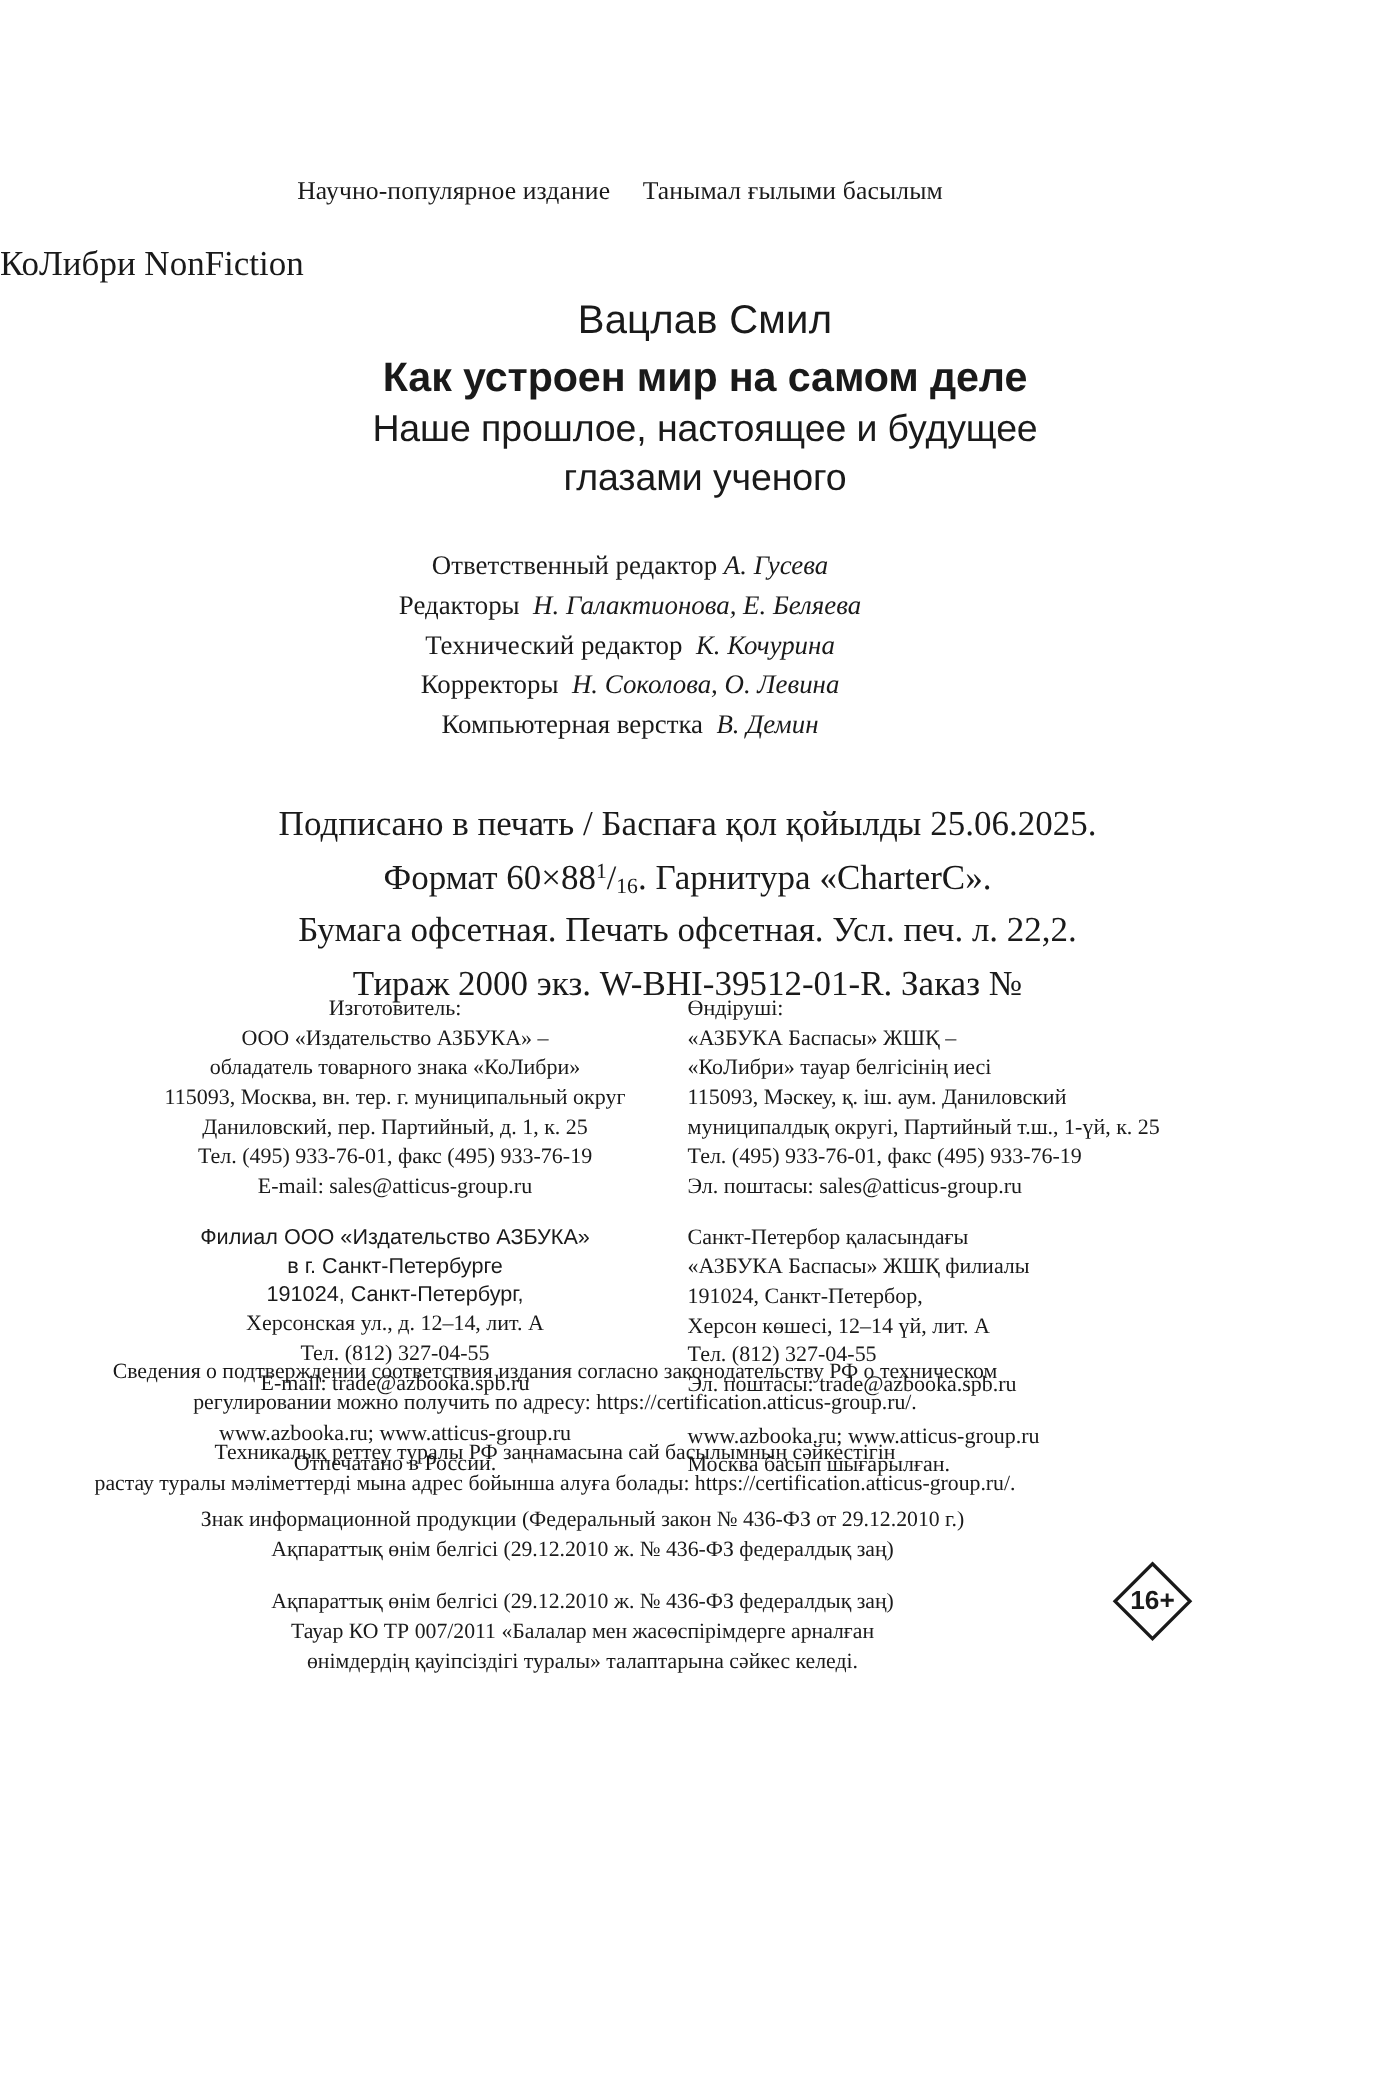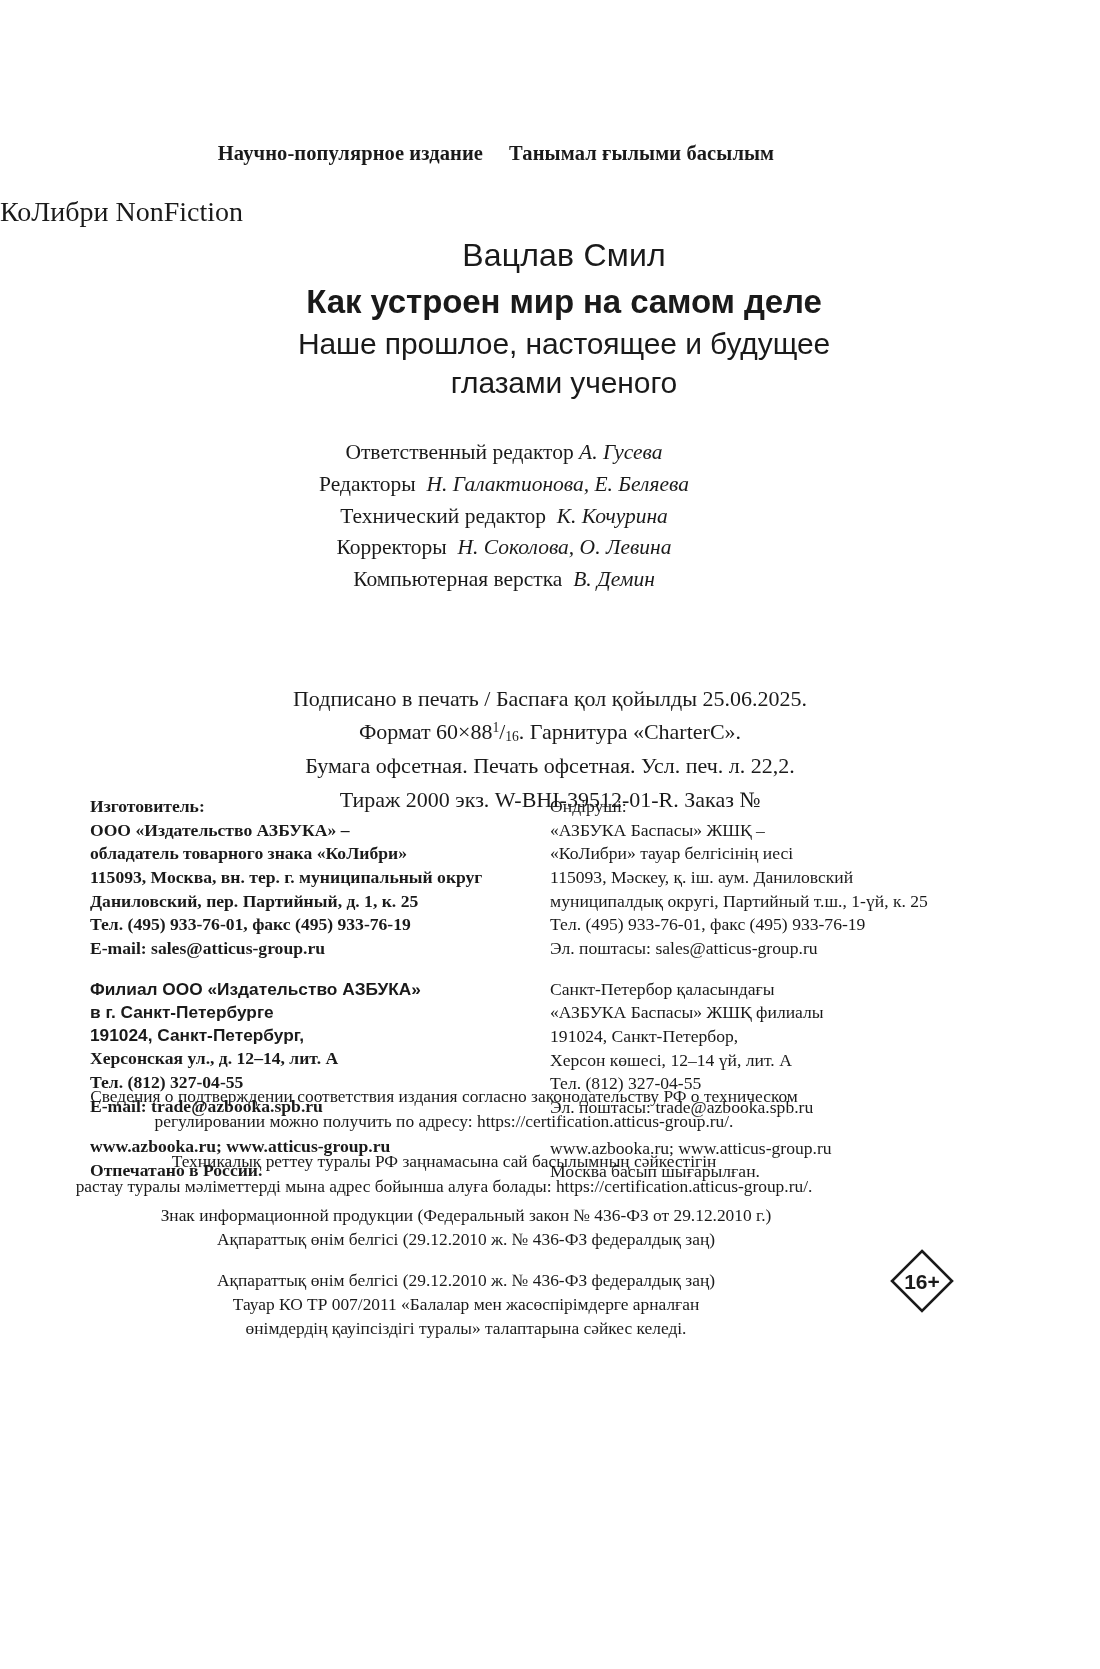--- a/index.html
+++ b/index.html
@@ -25,21 +25,20 @@
   .sans   { font-family: "Liberation Sans", "DejaVu Sans", sans-serif; }
 
   
   .imprint-header {
     position: absolute;
     left: 0; top: 142px;
     width: 992px;
     text-align: center;
     font-size: 20.5px;
     letter-spacing: 0.1px;
-    font-weight: bold;
   }
   .imprint-header .kz { margin-left: 26px; }
 
   .series-line {
     position: absolute;
     left: 0; top: 196px;
     width: 948px;
     text-align: left;
     font-size: 28px;
   }
@@ -80,24 +79,24 @@
     text-align: center;
     font-size: 21.5px;
     line-height: 1.48;
   }
   .credits .role { font-style: normal; }
   .credits .person { font-style: italic; }
 
   
   .print-details {
     position: absolute;
-    left: 0; top: 682px;
+    left: 0; top: 639px;
     width: 1100px;
     text-align: center;
-    font-size: 22px;
+    font-size: 28px;
     line-height: 1.52;
   }
   .frac {
     display: inline-block;
     position: relative;
     font-size: 0.98em;
     white-space: nowrap;
   }
   .frac sup, .frac sub {
     font-size: 0.63em;
@@ -109,24 +108,23 @@
   
   .publisher-cols {
     position: absolute;
     left: 90px; top: 795px;
     width: 920px;
     display: flex;
     align-items: flex-start;
   }
   .col-ru {
     width: 456px;
-    text-align: left;
+    text-align: center;
     font-size: 17.6px;
     line-height: 1.345;
-    font-weight: bold;
   }
   .col-kz {
     width: 464px;
     margin-left: 0;
     text-align: left;
     font-size: 17.6px;
     line-height: 1.345;
     padding-left: 8px;
   }
   .pub-group { margin-bottom: 0; }

